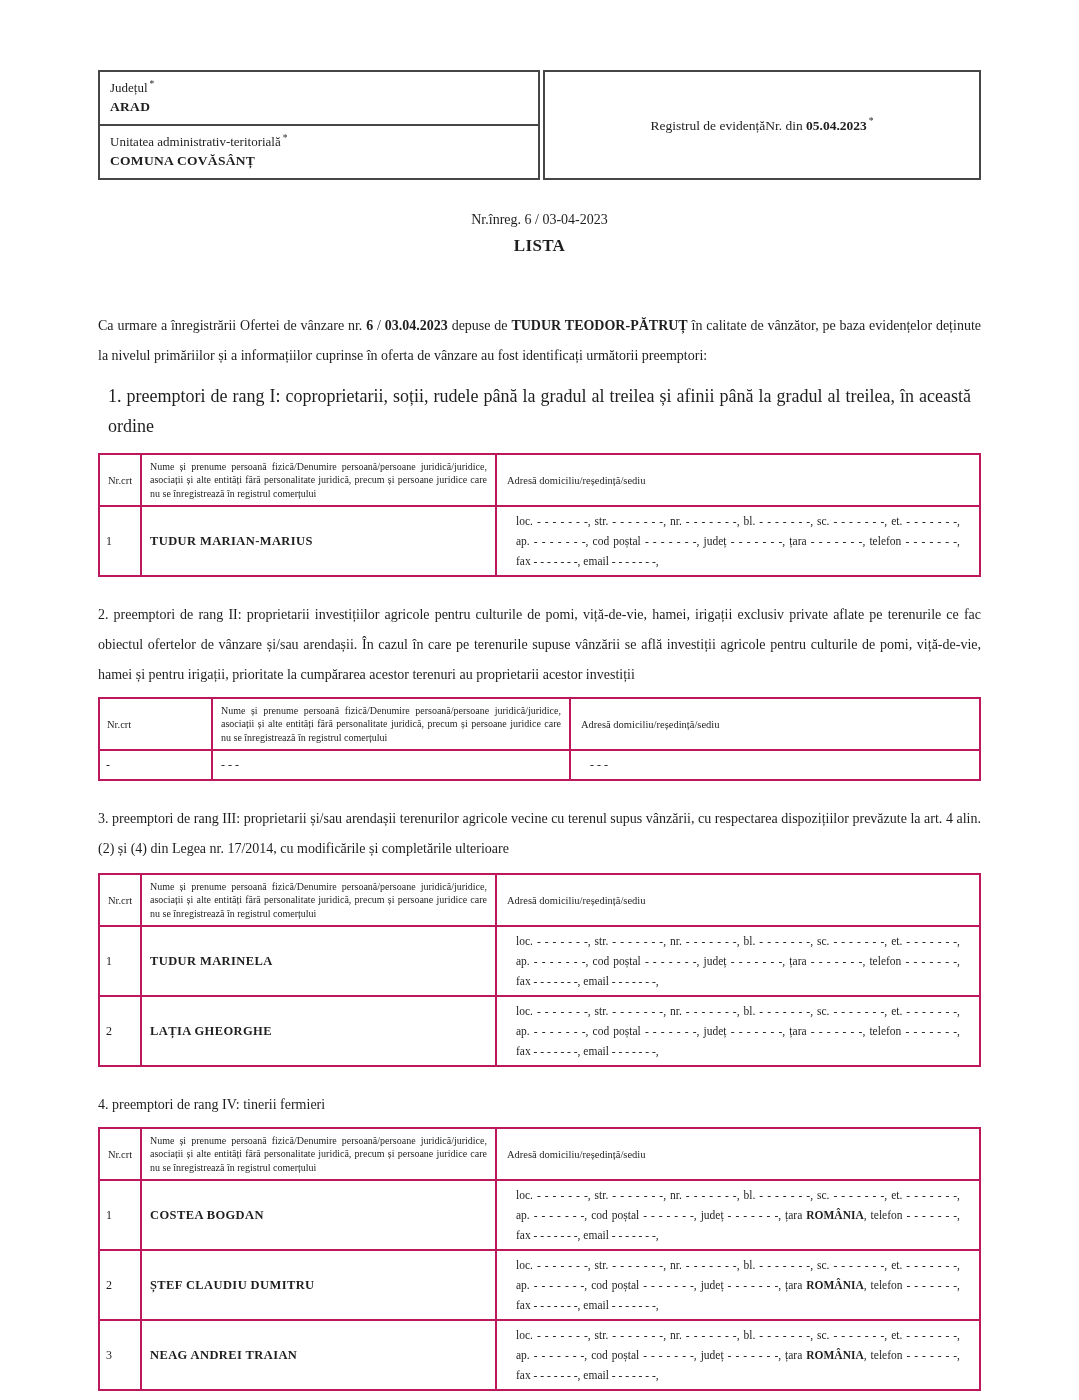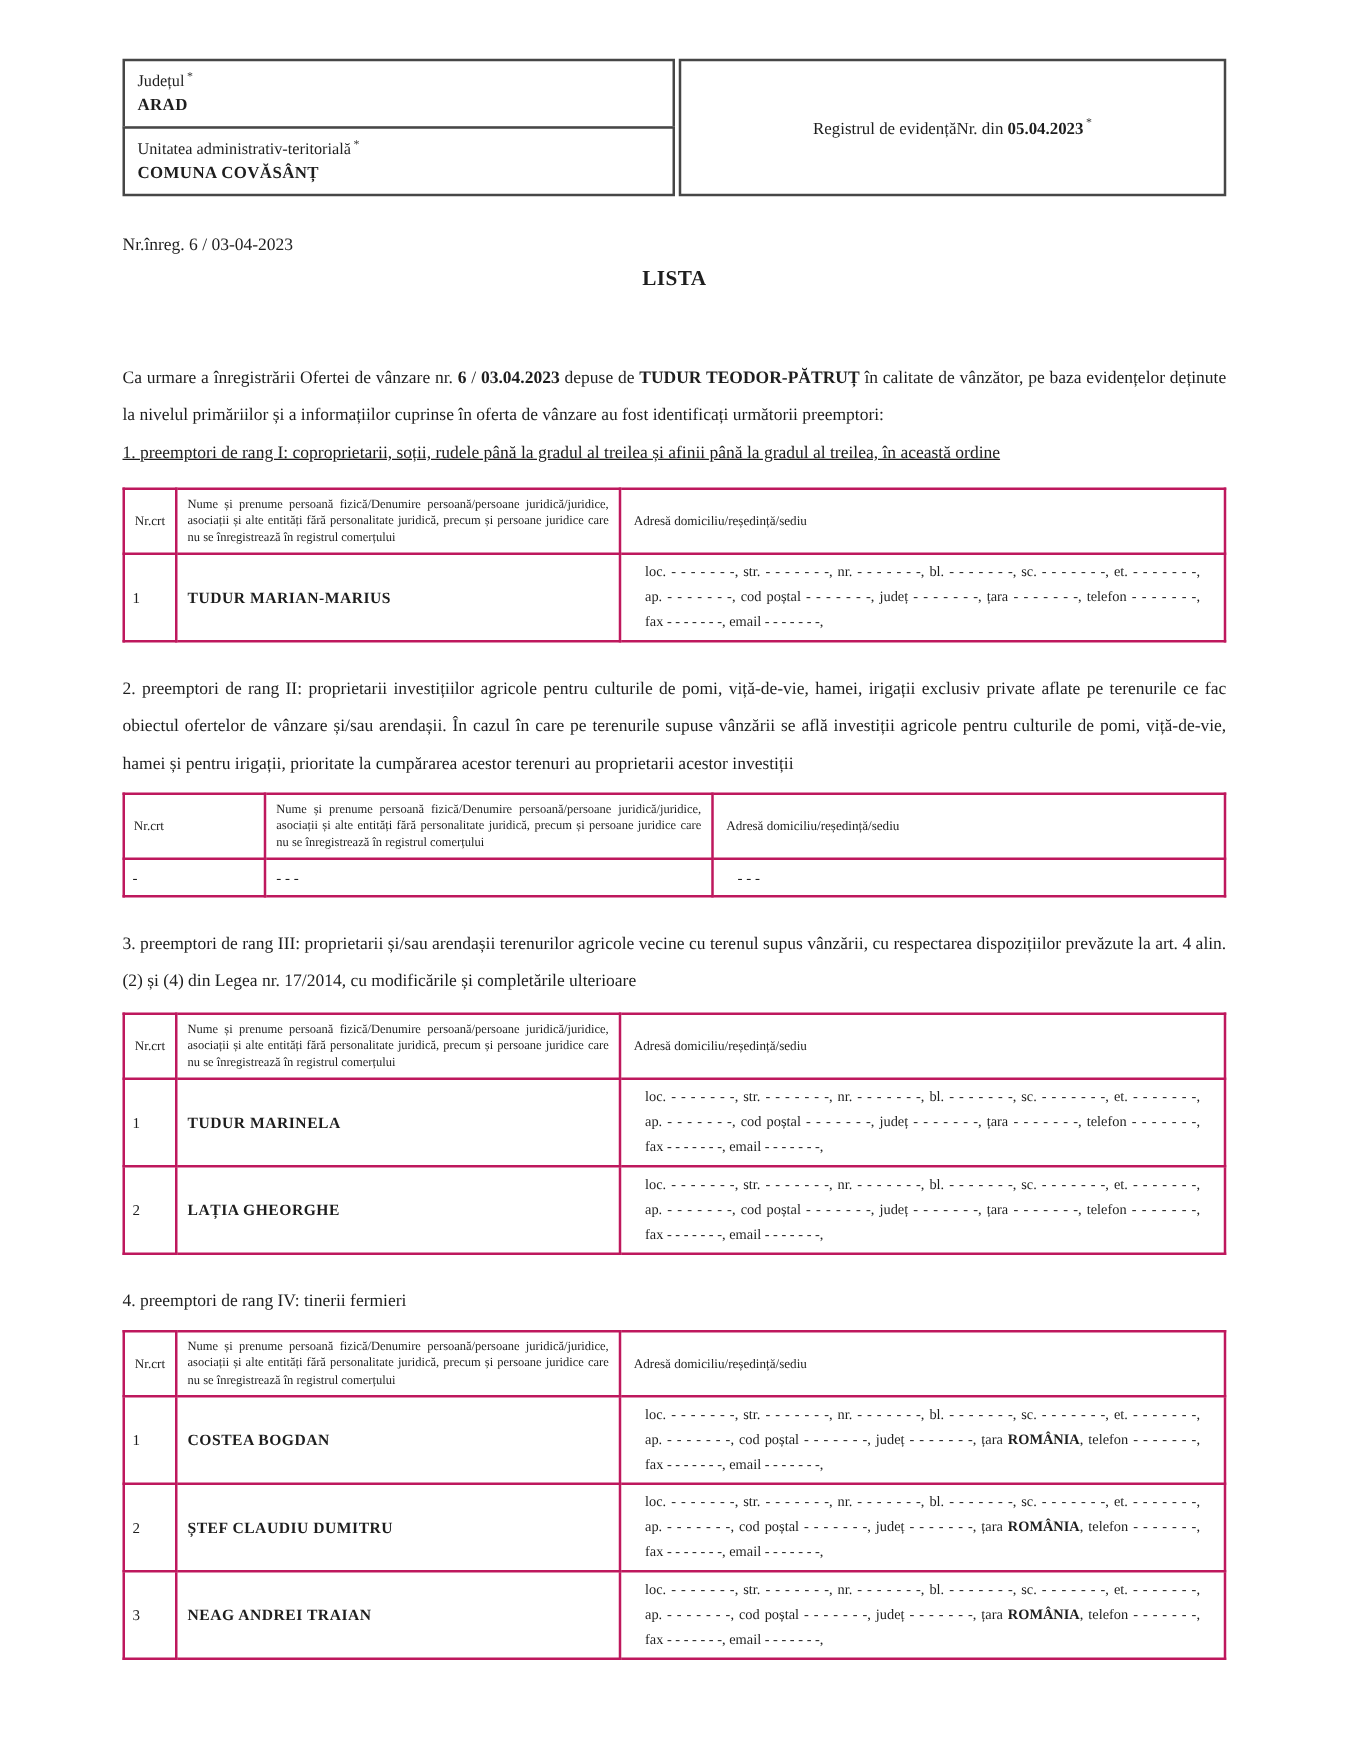--- a/index.html
+++ b/index.html
@@ -8,38 +8,38 @@
     background:#ffffff;
     font-family:"Liberation Serif","DejaVu Serif",serif;
     color:#1e1e1e;
     -webkit-font-smoothing:antialiased;
     overflow:hidden;
   }
   .page{position:relative;width:1079px;height:1400px;background:#fff;}
   .content{position:absolute;left:98px;top:0;width:883px;}
 
   
-  .hdr-row{display:flex;align-items:stretch;margin-top:47px;}
+  .hdr-row{display:flex;align-items:stretch;margin-top:70px;}
   .hdr-left{width:442px;flex:0 0 442px;}
   .hcell{border:2px solid #464646;padding:6px 10px 7px 10px;background:#fff;}
   .hcell + .hcell{margin-top:-2px;}
   .hlabel{font-size:13px;line-height:19px;}
   .hvalue{font-size:13.5px;font-weight:bold;line-height:20px;letter-spacing:.3px;}
   .hdr-right{flex:1;border:2px solid #464646;margin-left:3px;display:flex;flex-direction:row;justify-content:center;align-items:center;text-align:center;}
   .hdr-right .rline{font-size:13.5px;line-height:25px;}
   sup.star{font-size:9.5px;vertical-align:super;margin-left:2px;line-height:0;}
 
-  .reg-line{margin-top:30px;text-align:left;font-size:14px;line-height:20px;}
+  .reg-line{margin-top:30px;text-align:center;font-size:14px;line-height:20px;}
 
   .title{margin-top:4px;text-align:center;font-size:17px;font-weight:bold;line-height:24px;letter-spacing:.3px;}
   .subtitle{margin-top:3px;text-align:center;font-size:14px;font-weight:bold;line-height:28px;}
 
   .para{font-size:14px;line-height:30px;text-align:justify;margin:0;}
   .intro{margin-top:53px;}
-  .sec-heading{font-size:14px;line-height:30px;text-align:justify;margin:0;text-decoration:underline;}
+  .sec-heading{font-size:18px;line-height:30px;text-align:justify;margin:10px;}
   .mt-sec{margin-top:23px;}
 
   
   table.ptable{width:883px;border-collapse:collapse;table-layout:fixed;background:#fff;}
   table.ptable td,table.ptable th{border:2px solid #be185d;vertical-align:middle;overflow:hidden;}
   .t1{margin-top:12px;}
   .t2{margin-top:7px;}
   .t3{margin-top:9px;}
   .t4{margin-top:7px;}
 

